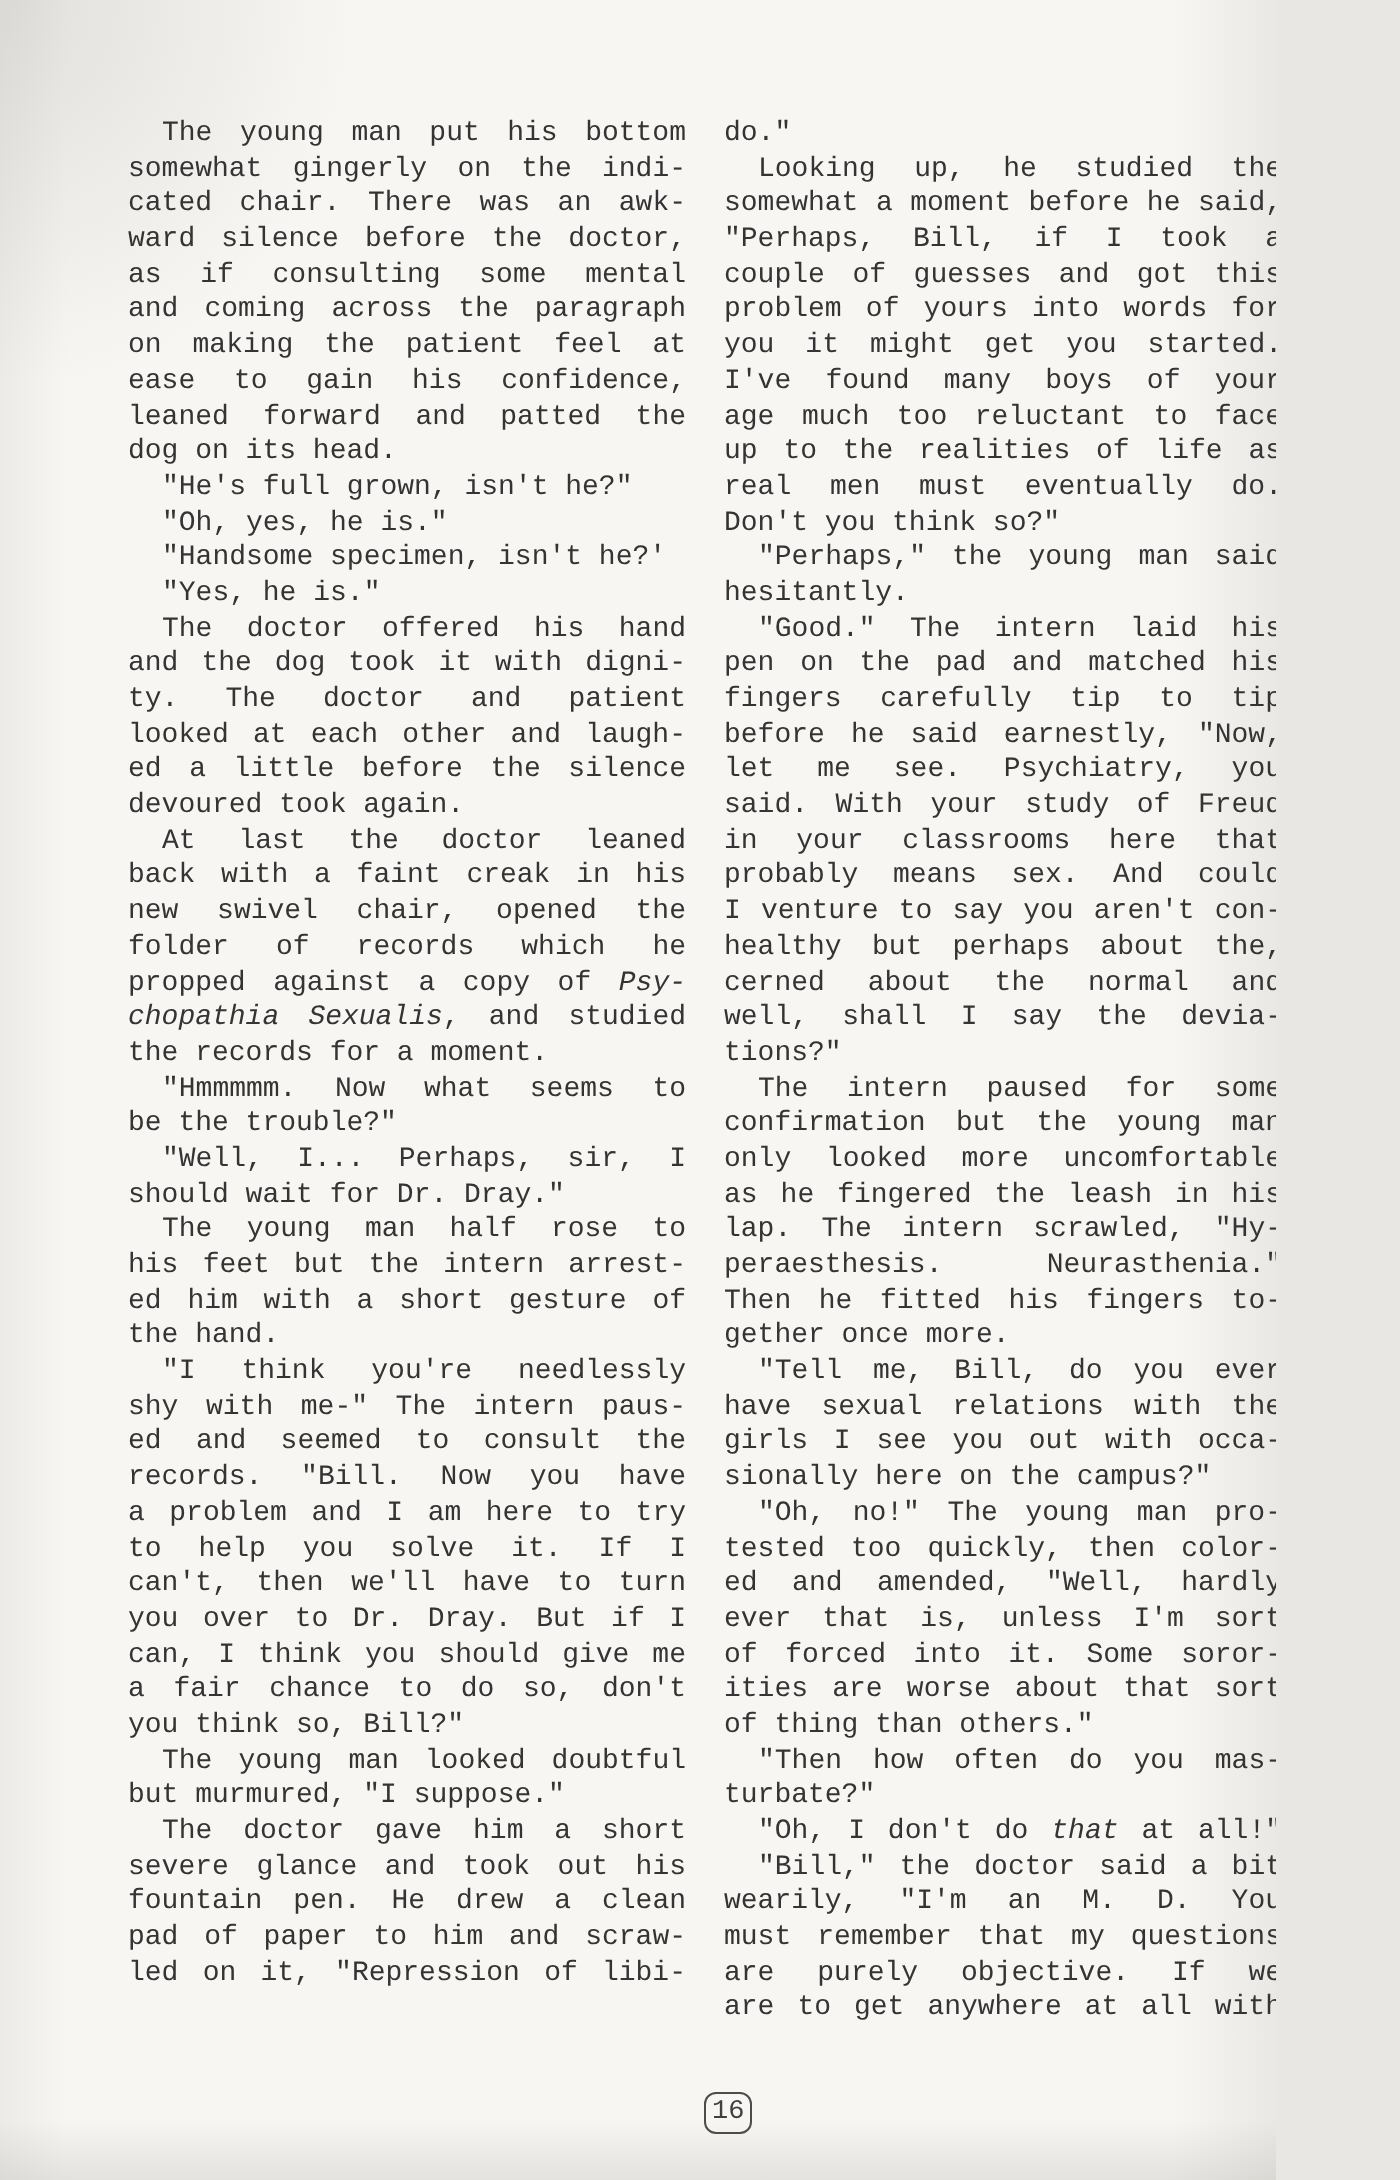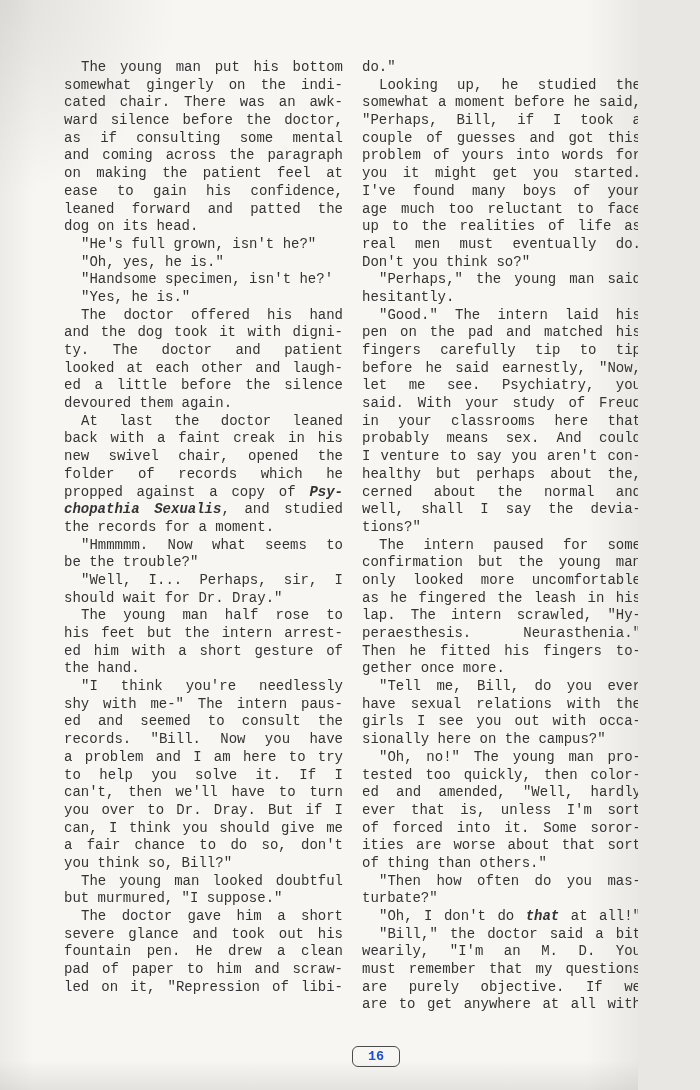--- a/index.html
+++ b/index.html
@@ -36,32 +36,31 @@
     font-size:14px;
     text-align:left;
     letter-spacing:0;
     color:#343434;
   }
   .line.just{
     text-align:justify;
     text-align-last:justify;
   }
   .line.ind{padding-left:17px;}
-  .line i{font-style:italic;font-weight:bold;}
+  .line i{font-style:italic;}
   .pagenum-box{
     position:absolute;
     left:352px;top:1046px;
     border:1.5px solid #4c4c4c;
     border-radius:6px;
-    padding:0 15px;
+    padding:0 3px;
     font-size:13.5px;
     line-height:19px;
-    color:#1d4ed8;
+    color:#404040;
     background:transparent;
-    font-weight:bold;
   }
 </style>
 </head>
 <body>
 
 <div class="page">
   <div class="shade shade-topleft"></div>
   <div class="shade shade-left"></div>
   <div class="shade shade-right"></div>
   <div class="shade shade-bottom"></div>
@@ -79,21 +78,21 @@
       <div class="line">dog on its head.</div>
       <div class="line ind">"He's full grown, isn't he?"</div>
       <div class="line ind">"Oh, yes, he is."</div>
       <div class="line ind">"Handsome specimen, isn't he?'</div>
       <div class="line ind">"Yes, he is."</div>
       <div class="line just ind">The doctor offered his hand</div>
       <div class="line just">and the dog took it with digni-</div>
       <div class="line just">ty. The doctor and patient</div>
       <div class="line just">looked at each other and laugh-</div>
       <div class="line just">ed a little before the silence</div>
-      <div class="line">devoured them again.</div>
+      <div class="line">devoured took again.</div>
       <div class="line just ind">At last the doctor leaned</div>
       <div class="line just">back with a faint creak in his</div>
       <div class="line just">new swivel chair, opened the</div>
       <div class="line just">folder of records which he</div>
       <div class="line just">propped against a copy of <i>Psy-</i></div>
       <div class="line just"><i>chopathia Sexualis</i>, and studied</div>
       <div class="line">the records for a moment.</div>
       <div class="line just ind">"Hmmmmm. Now what seems to</div>
       <div class="line">be the trouble?"</div>
       <div class="line just ind">"Well, I... Perhaps, sir, I</div>

